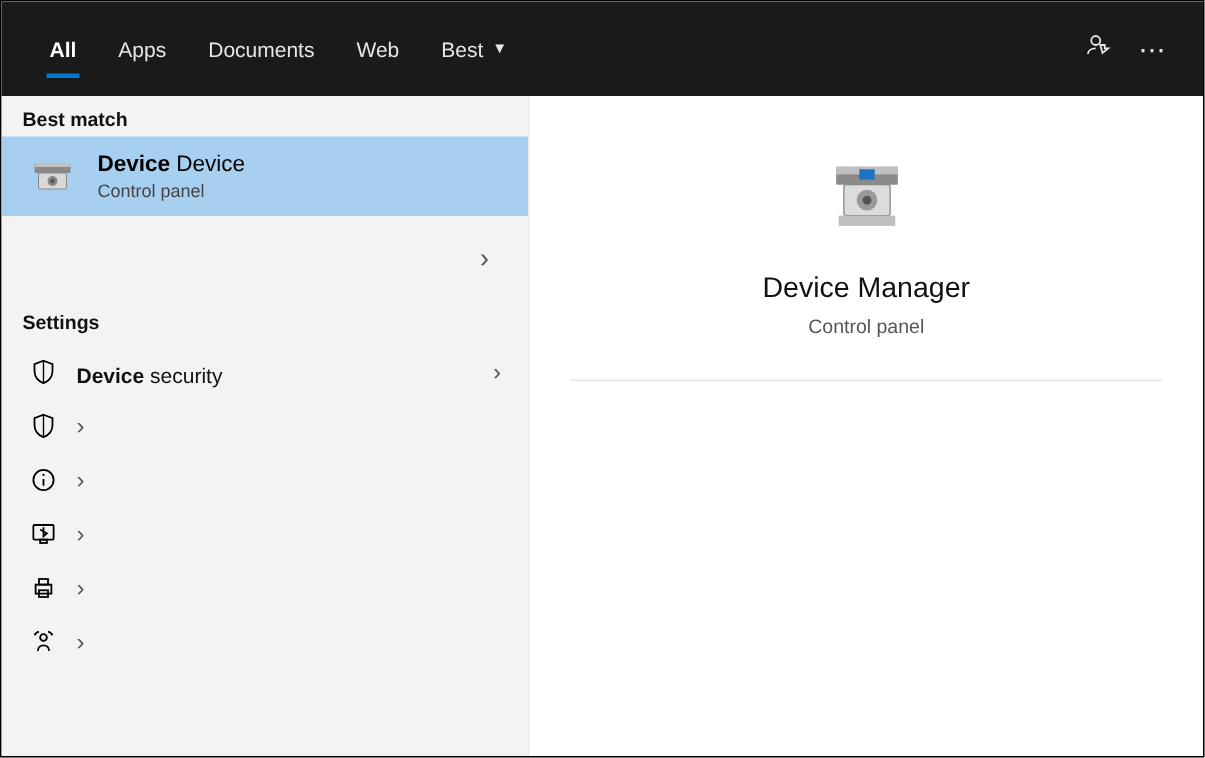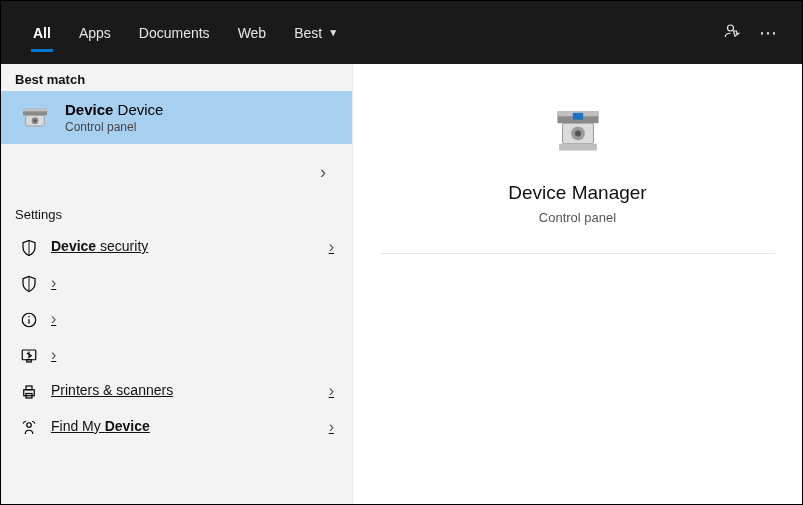--- a/index.html
+++ b/index.html
@@ -97,33 +97,32 @@
     padding: 18px 26px 22px 0;
   }
   .chevron {
     color:#555; font-size:18px;
     cursor:pointer;
   }
 
   
   .settings-label {
     font-size: 13px;
-    font-weight:400;
+    font-weight:700;
     color:#111;
     padding: 2px 14px 8px 14px;
   }
   .setting-item {
     display:flex;
-    align-items:flex-start;
+    align-items:flex-end;
     padding: 8px 14px 8px 18px;
     gap: 12px;
     cursor:pointer;
     font-size:14px;
     color:#111;
-    text-decoration:underline;
   }
   .setting-item .s-icon {
     width:20px; height:20px;
     display:flex; align-items:center; justify-content:center;
     color:#000;
   }
   .setting-item .s-label { flex:1; }
   .setting-item .s-label strong { font-weight:700; }
   .setting-item .s-chevron { color:#555; font-size:16px; padding-right:4px; }
 
@@ -263,33 +262,31 @@
           <span class="s-chevron">›</span>
         </div>
         <div class="setting-item">
           <span class="s-icon">
             <svg viewBox="0 0 24 24" width="18" height="18" fill="none" stroke="#000" stroke-width="1.6">
               <rect x="5" y="9" width="14" height="8"></rect>
               <rect x="8" y="4" width="8" height="5"></rect>
               <rect x="8" y="14" width="8" height="6"></rect>
             </svg>
           </span>
-          <span class="s-label">Printers &amp; scanners</span>
           <span class="s-chevron">›</span>
         </div>
         <div class="setting-item">
           <span class="s-icon">
             <svg viewBox="0 0 24 24" width="18" height="18" fill="none" stroke="#000" stroke-width="1.6">
               <circle cx="12" cy="8" r="3"></circle>
               <path d="M7 20c0-3 2-5 5-5s5 2 5 5"></path>
               <path d="M4 6c1-2 3-3 4-3"></path>
               <path d="M20 6c-1-2-3-3-4-3"></path>
             </svg>
           </span>
-          <span class="s-label">Find My <strong>Device</strong></span>
           <span class="s-chevron">›</span>
         </div>
       </div>
   </div>
 
   <div class="col-right">
     <div class="detail-icon-wrap">
       <svg viewBox="0 0 80 70" width="70" height="60">
         <rect x="16" y="6" width="48" height="14" rx="1" fill="#8a8a8a"></rect>
         <rect x="16" y="6" width="48" height="6" fill="#c0c0c0"></rect>

